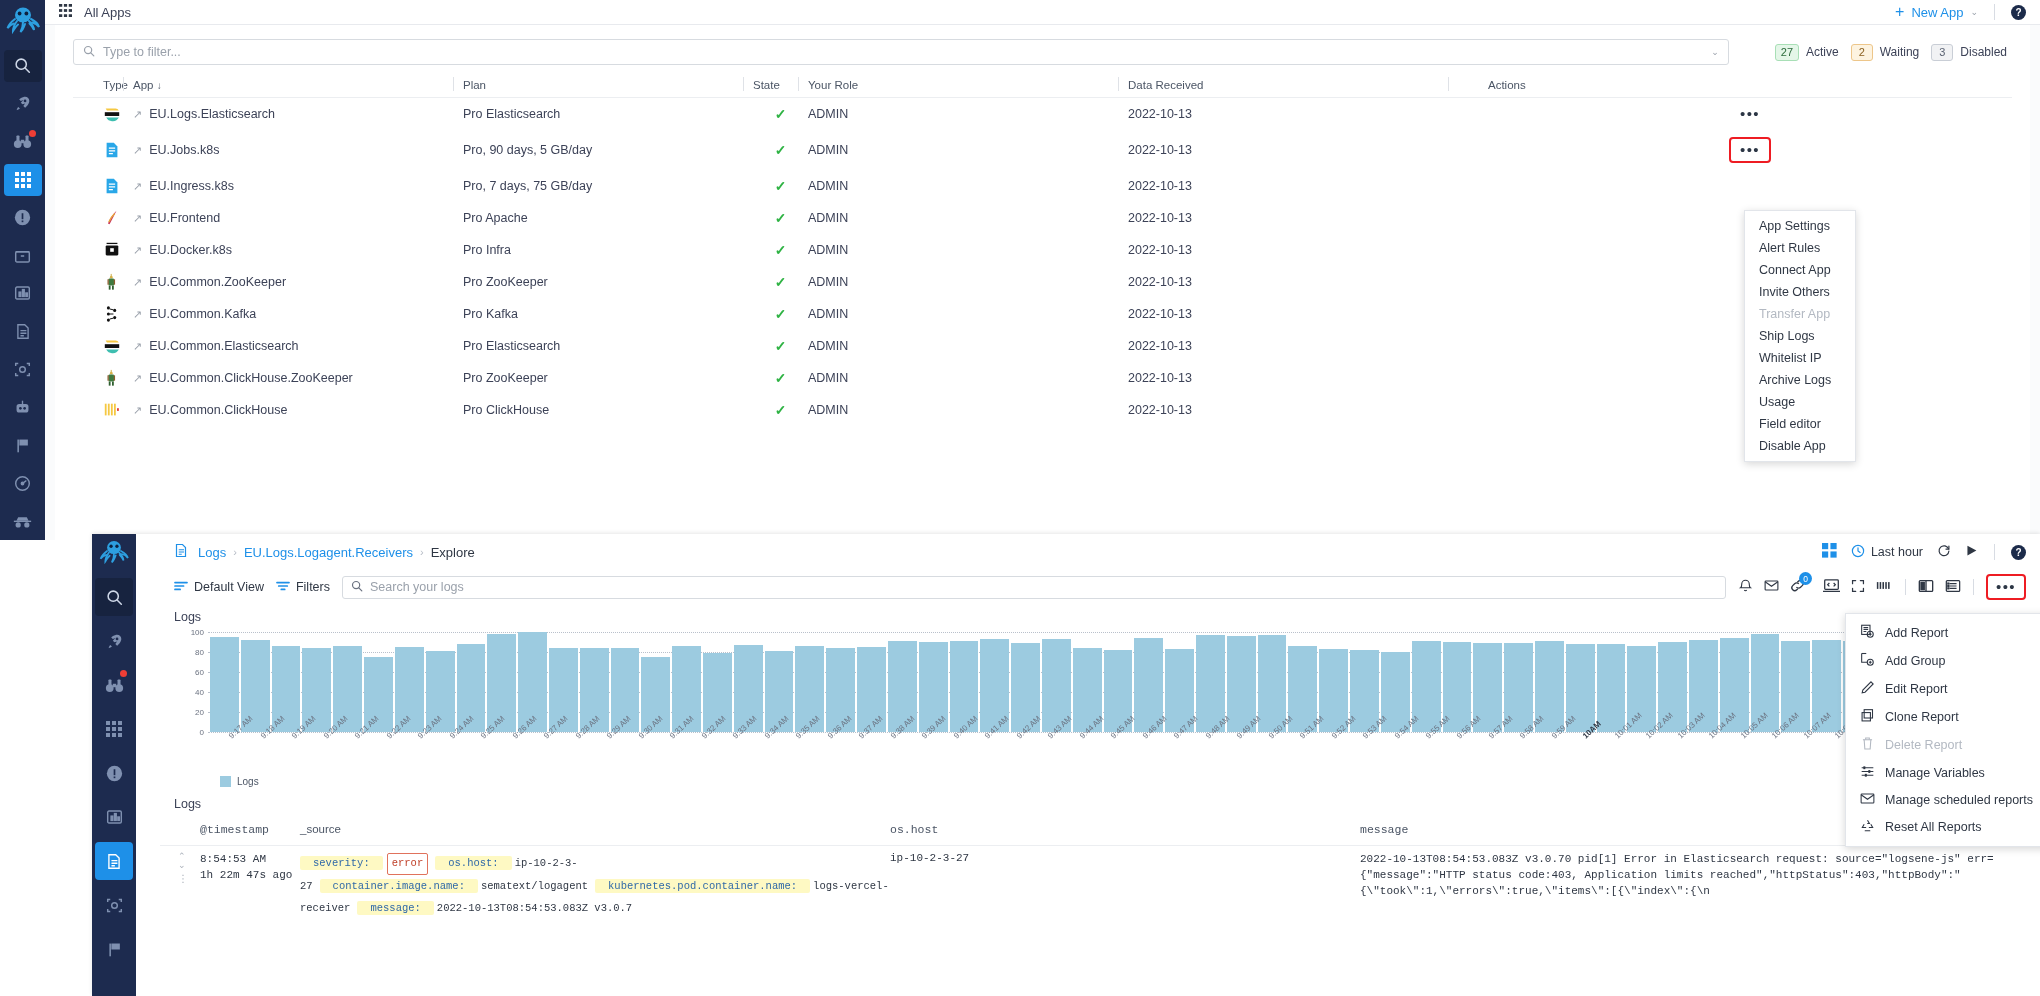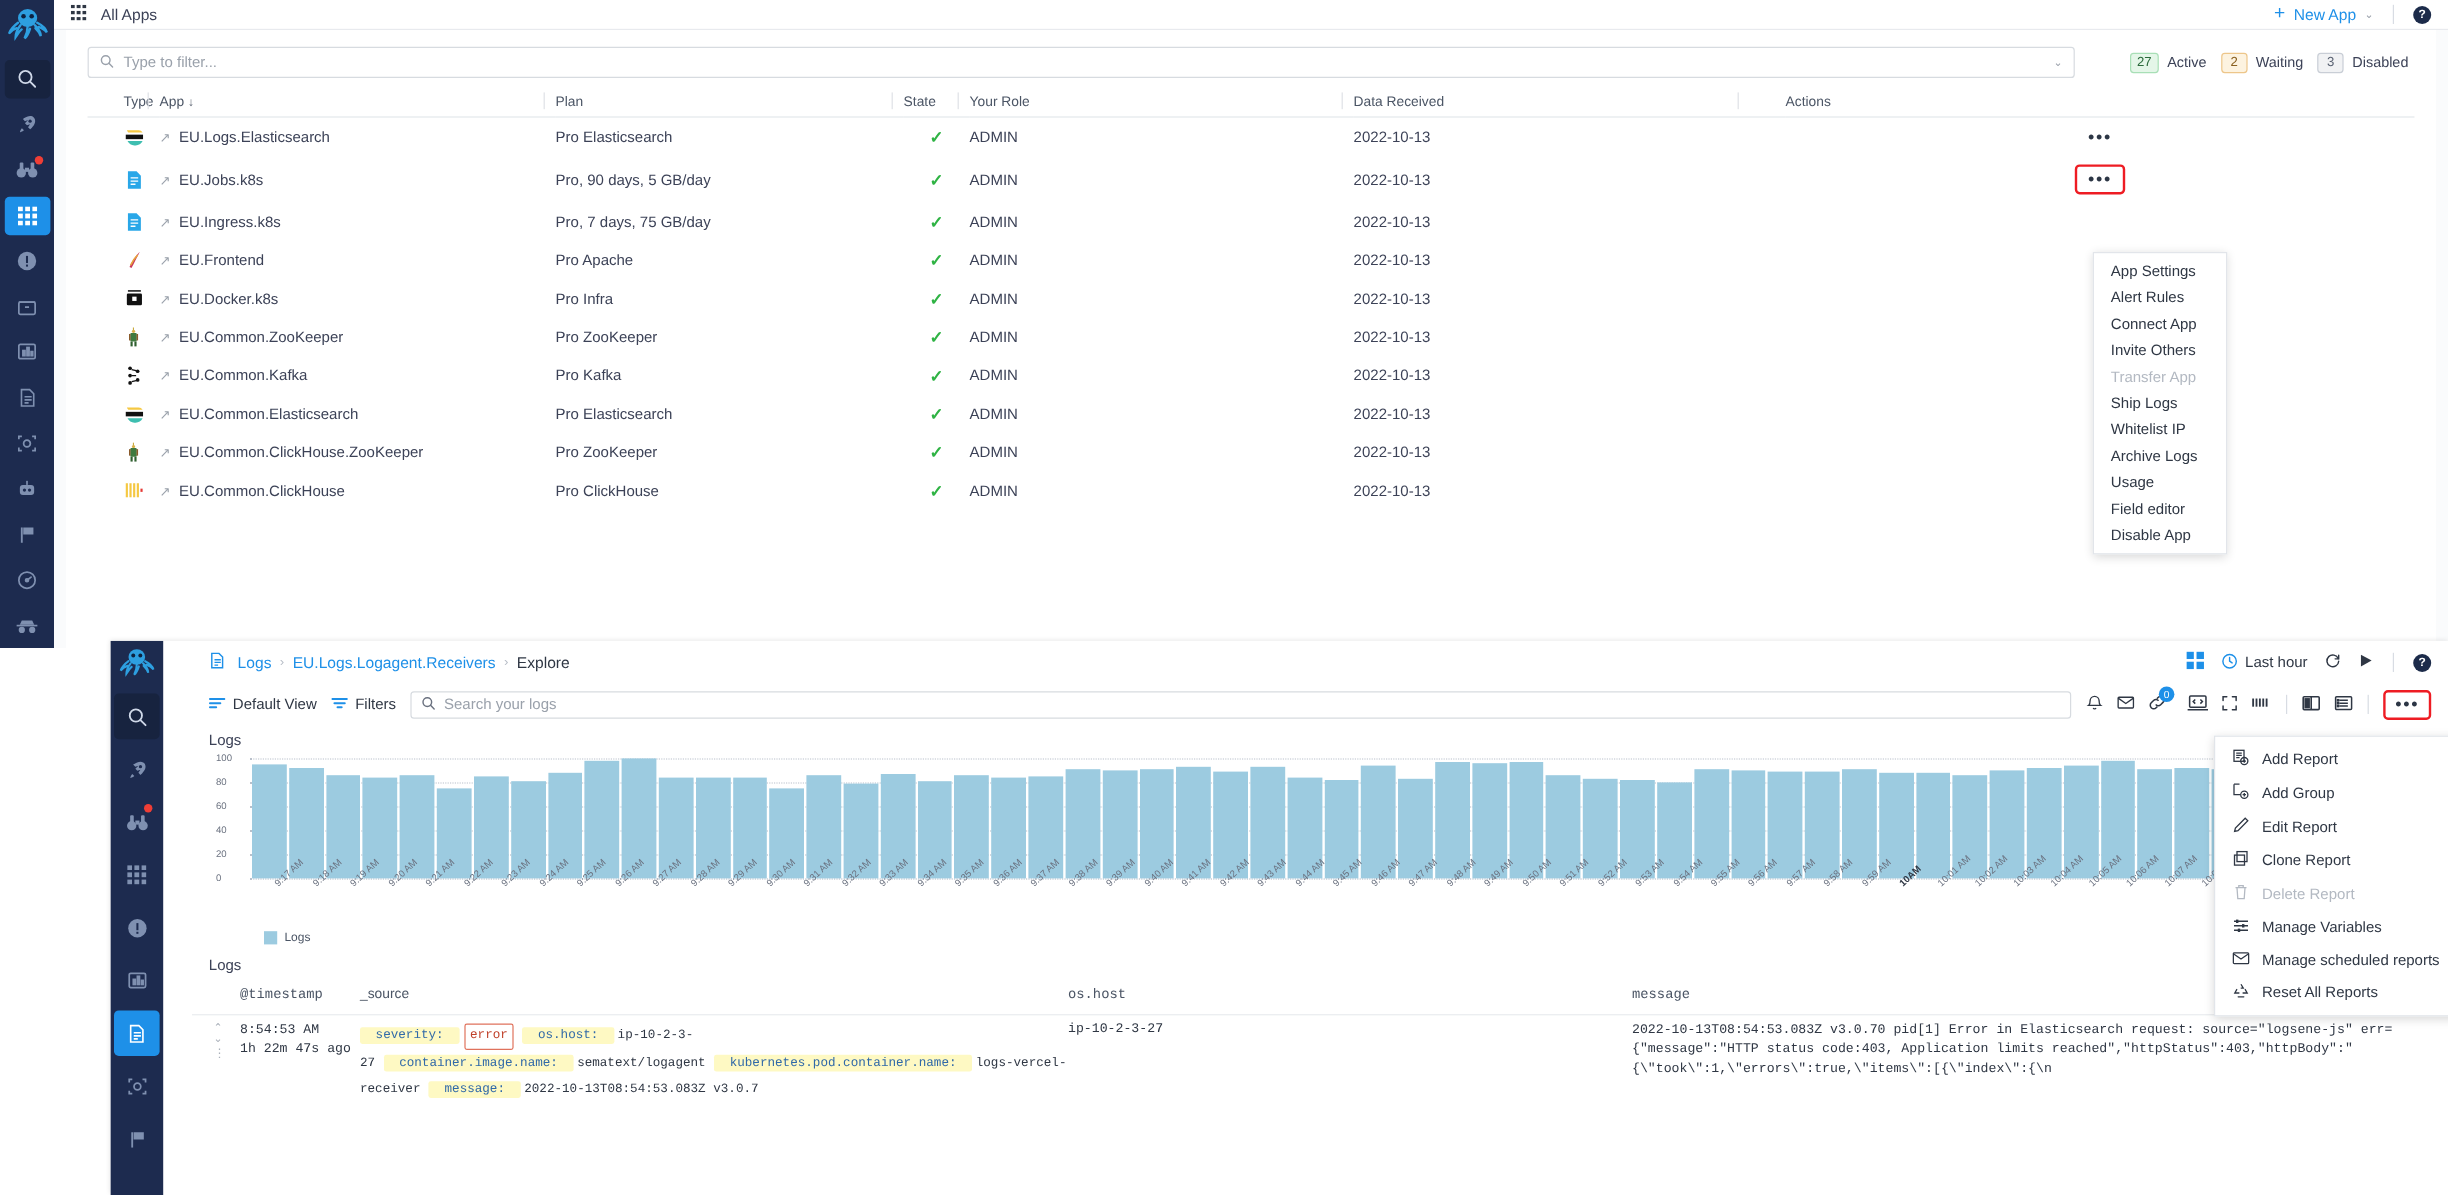--- a/index.html
+++ b/index.html
@@ -147,21 +147,21 @@
     position:absolute; right:-6px; top:-6px; background:#1e90e8; color:#fff;
     border-radius:50%; width:13px; height:13px; font-size:8.5px;
     display:flex; align-items:center; justify-content:center;
   }
 
   .report-card { margin:6px 14px 0 14px; }
   .report-title { font-size:12.5px; color:#3c4257; margin-bottom:4px; }
 
   .chartwrap { position:relative; height:100px; margin-left:34px; margin-top:8px; }
   .ygrid { position:absolute; left:0; right:0; border-top:1px dotted #b9c0cb; }
-  .ylab { position:absolute; left:-28px; font-size:8px; color:#6b7280; transform:translateY(-50%); width:24px; text-align:left;}
+  .ylab { position:absolute; left:-28px; font-size:8px; color:#6b7280; transform:translateY(-50%); width:24px; text-align:right;}
   .bars { position:absolute; left:2px; right:0; bottom:0; top:0; display:flex; align-items:flex-end; gap:2px; }
   .bar { flex:1; background:#9ccbe0; }
   .xlabs { position:relative; margin-left:36px; height:40px; }
   .xlab {
     position:absolute; top:2px; font-size:8px; color:#6b7280;
     transform:rotate(-43deg); transform-origin:left top; white-space:nowrap;
   }
   .xlab.bold { font-weight:bold; color:#2f3744; }
   .legend { display:flex; align-items:center; gap:6px; margin-left:46px; margin-top:4px; font-size:10px; color:#4b5565;}
   .legend .swatch { width:11px; height:11px; background:#9ccbe0; }

